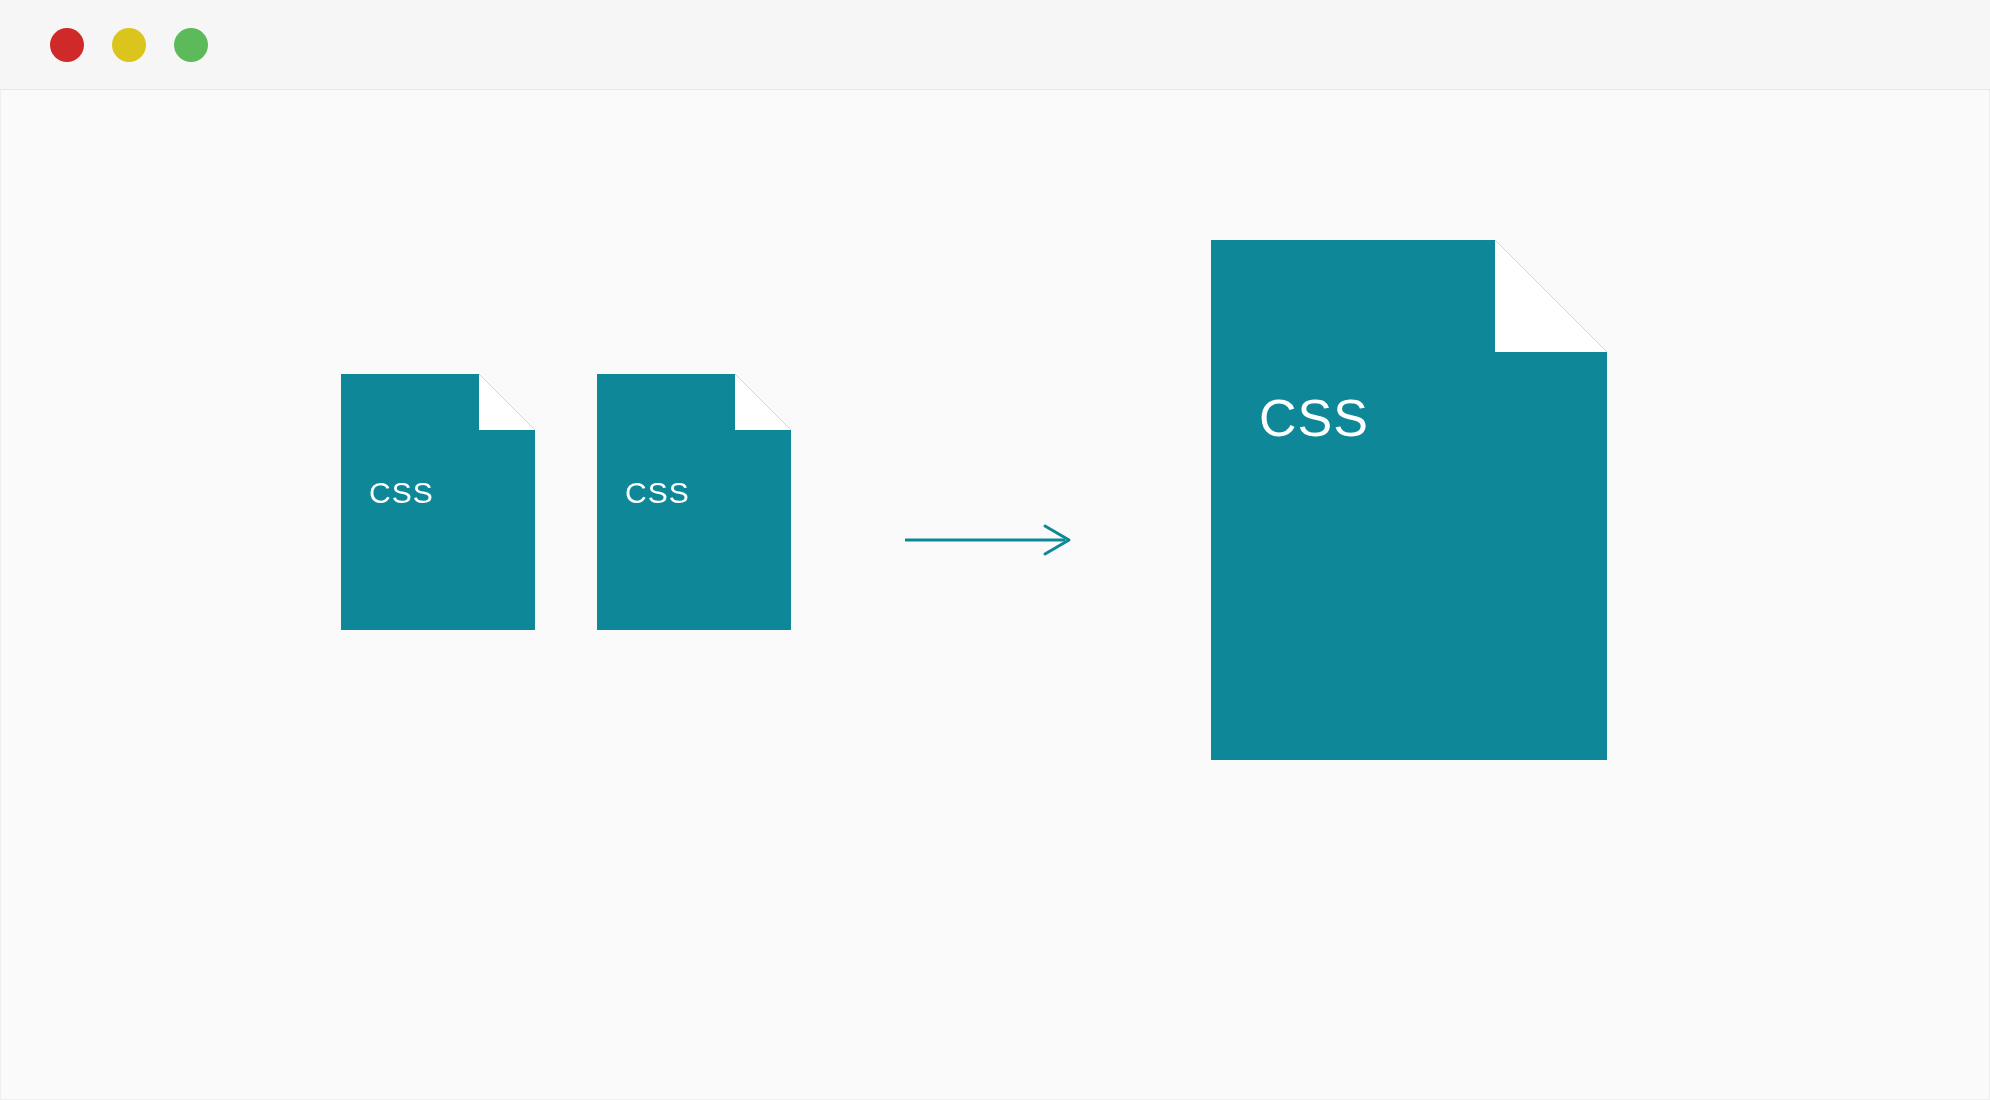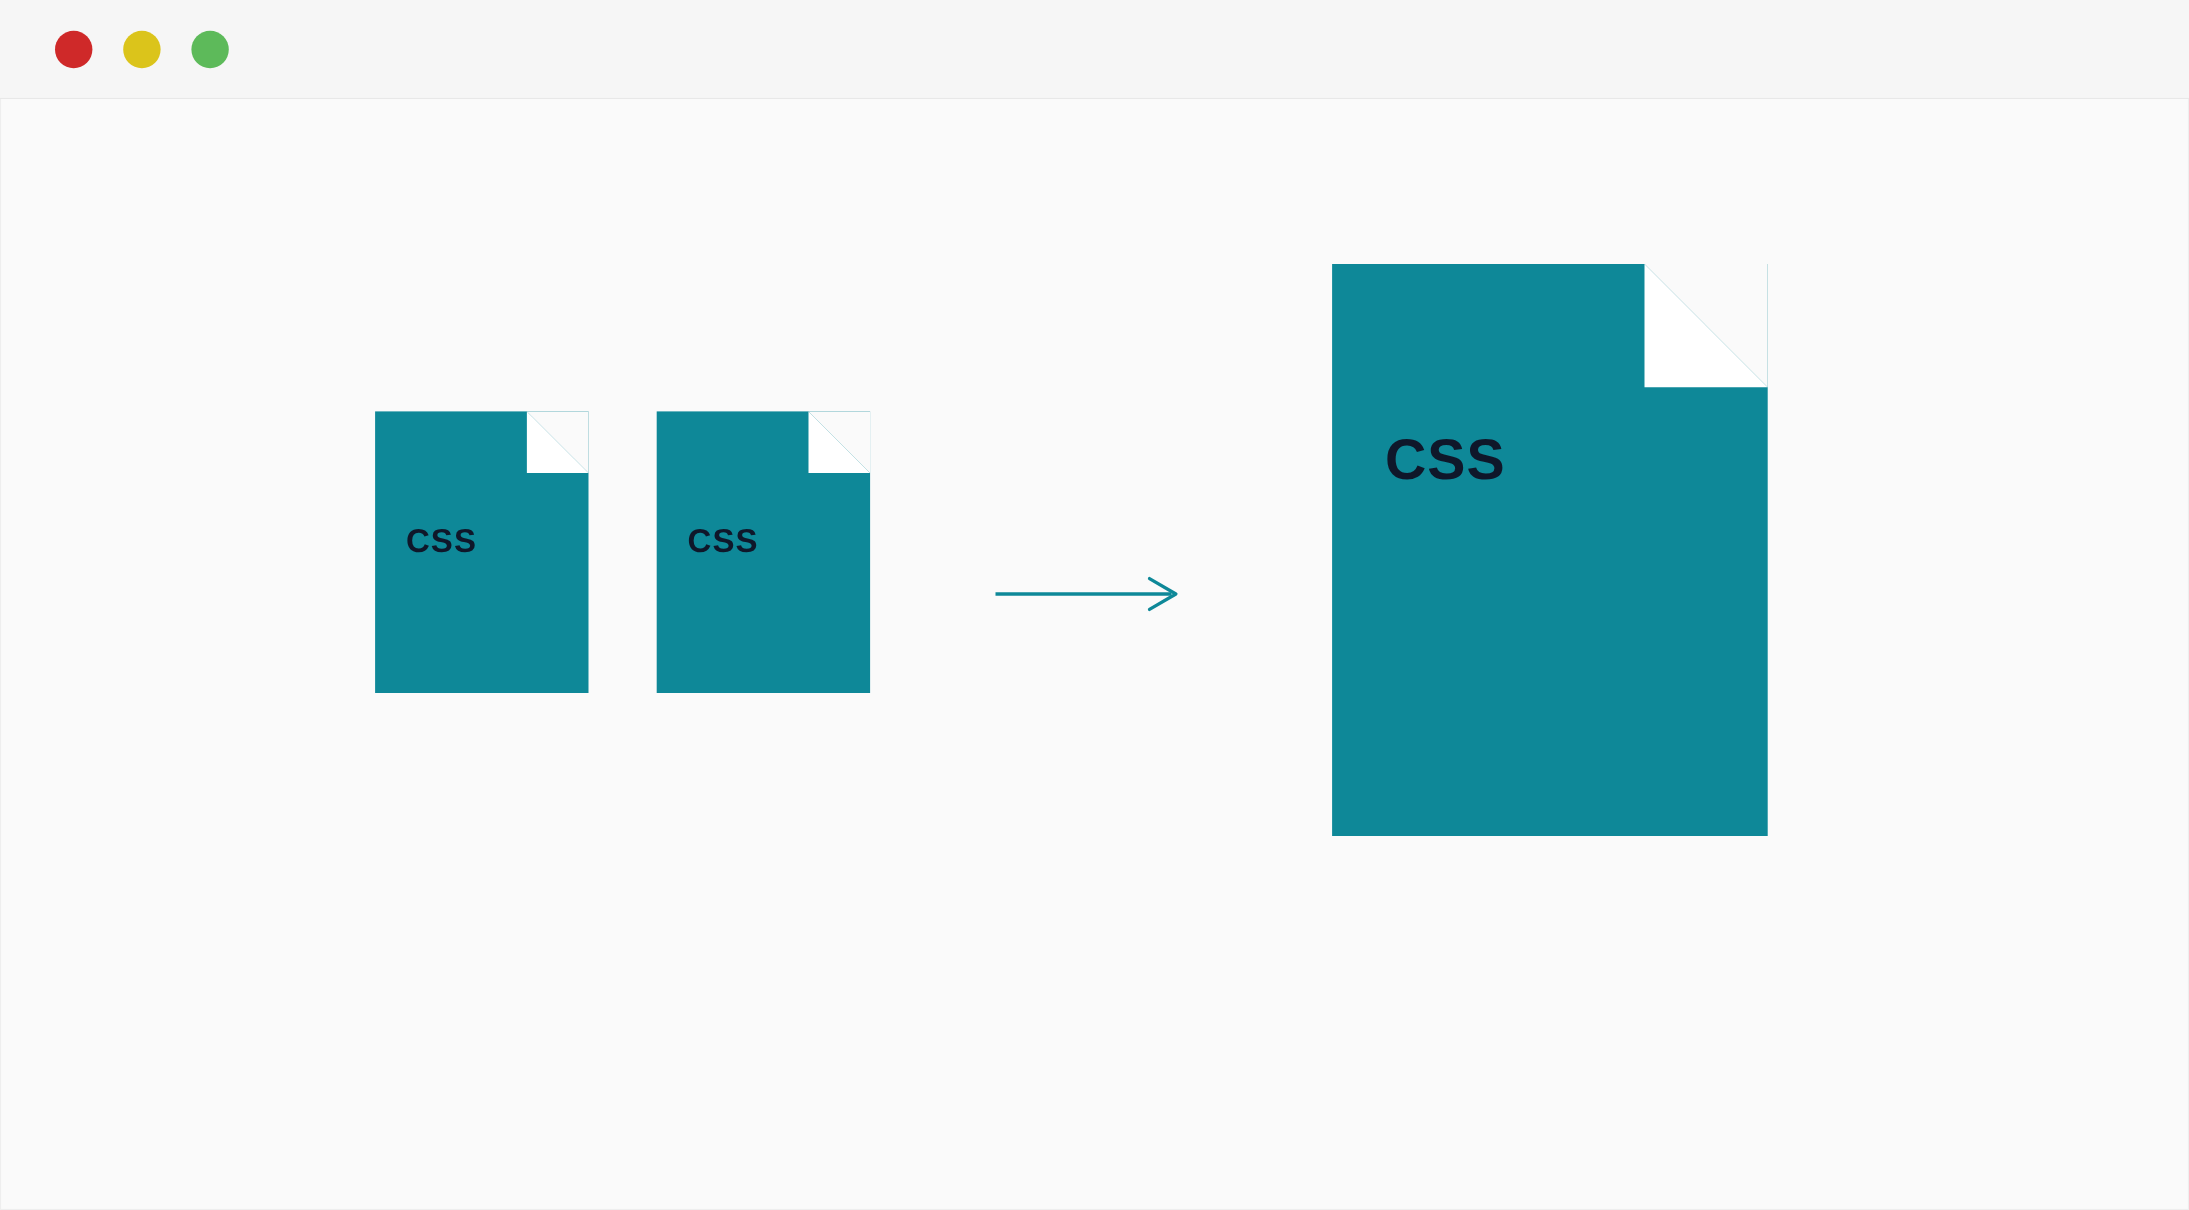--- a/index.html
+++ b/index.html
@@ -46,22 +46,22 @@
     .file-icon .fold {
       position: absolute;
       top: 0;
       right: 0;
       width: 0;
       height: 0;
       border-style: solid;
     }
     .file-icon .label {
       position: absolute;
-      color: #0f172a;
-      font-weight: 700;
+      color: #ffffff;
+      font-weight: 400;
       letter-spacing: 1px;
     }
     
     .file-small {
       width: 194px;
       height: 256px;
     }
     .file-small .fold {
       border-width: 0 56px 56px 0;
       border-color: transparent #fafafa transparent transparent;

